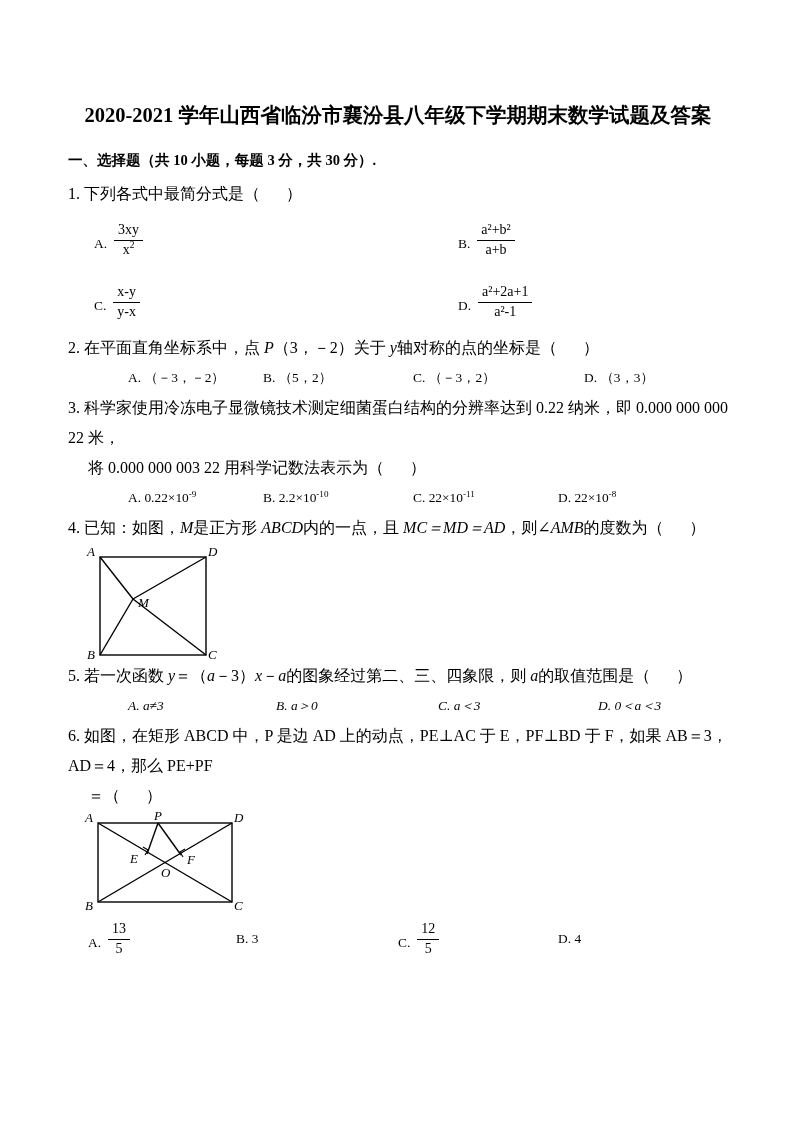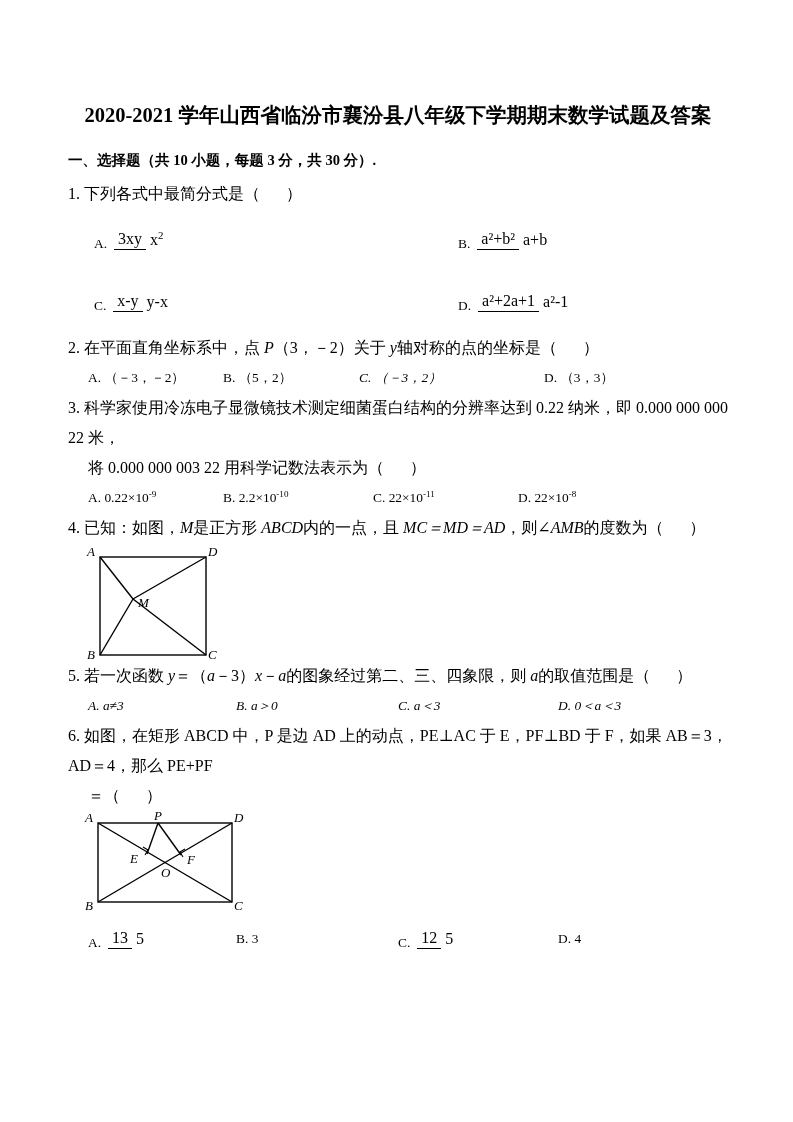--- a/index.html
+++ b/index.html
@@ -71,30 +71,31 @@
     position: relative;
     height: 30px;
     font-size: 13.4px;
     line-height: 30px;
     margin: 0;
   }
   .opts .opt {
     position: absolute;
     top: 0;
     white-space: nowrap;
+    margin-left: 40px;
   }
   .opt-a { left: 20px; }
   .opt-b { left: 168px; }
   .opt-c { left: 330px; }
   .opt-d { left: 490px; }
 
   
   .opts.wide .opt-a { left: 20px; }
   .opts.wide .opt-b { left: 155px; }
-  .opts.wide .opt-c { left: 291px; font-style: italic; }
+  .opts.wide .opt-c { left: 305px; }
   .opts.wide .opt-d { left: 476px; text-align: right; }
 
   .opts.sci .opt-a { left: 20px; }
   .opts.sci .opt-b { left: 155px; }
   .opts.sci .opt-c { left: 305px; }
   .opts.sci .opt-d { left: 450px; }
 
   
   .opts-frac {
     position: relative;
@@ -116,24 +117,24 @@
   .frac-cell.left { left: 26px; }
   .frac-cell.right { left: 390px; }
   .frac-label {
     margin-right: 7px;
     line-height: 1;
     position: relative;
     top: 4px;
   }
   .frac {
     display: inline-flex;
-    flex-direction: row;
+    flex-direction: column;
     align-items: center;
     vertical-align: middle;
-    font-size: 16px;
+    font-size: 14px;
     line-height: 1.18;
   }
   .frac .num {
     padding: 0 4px 1px 4px;
     border-bottom: 1.2px solid #000;
     white-space: nowrap;
   }
   .frac .den {
     padding: 1px 4px 0 4px;
     white-space: nowrap;

